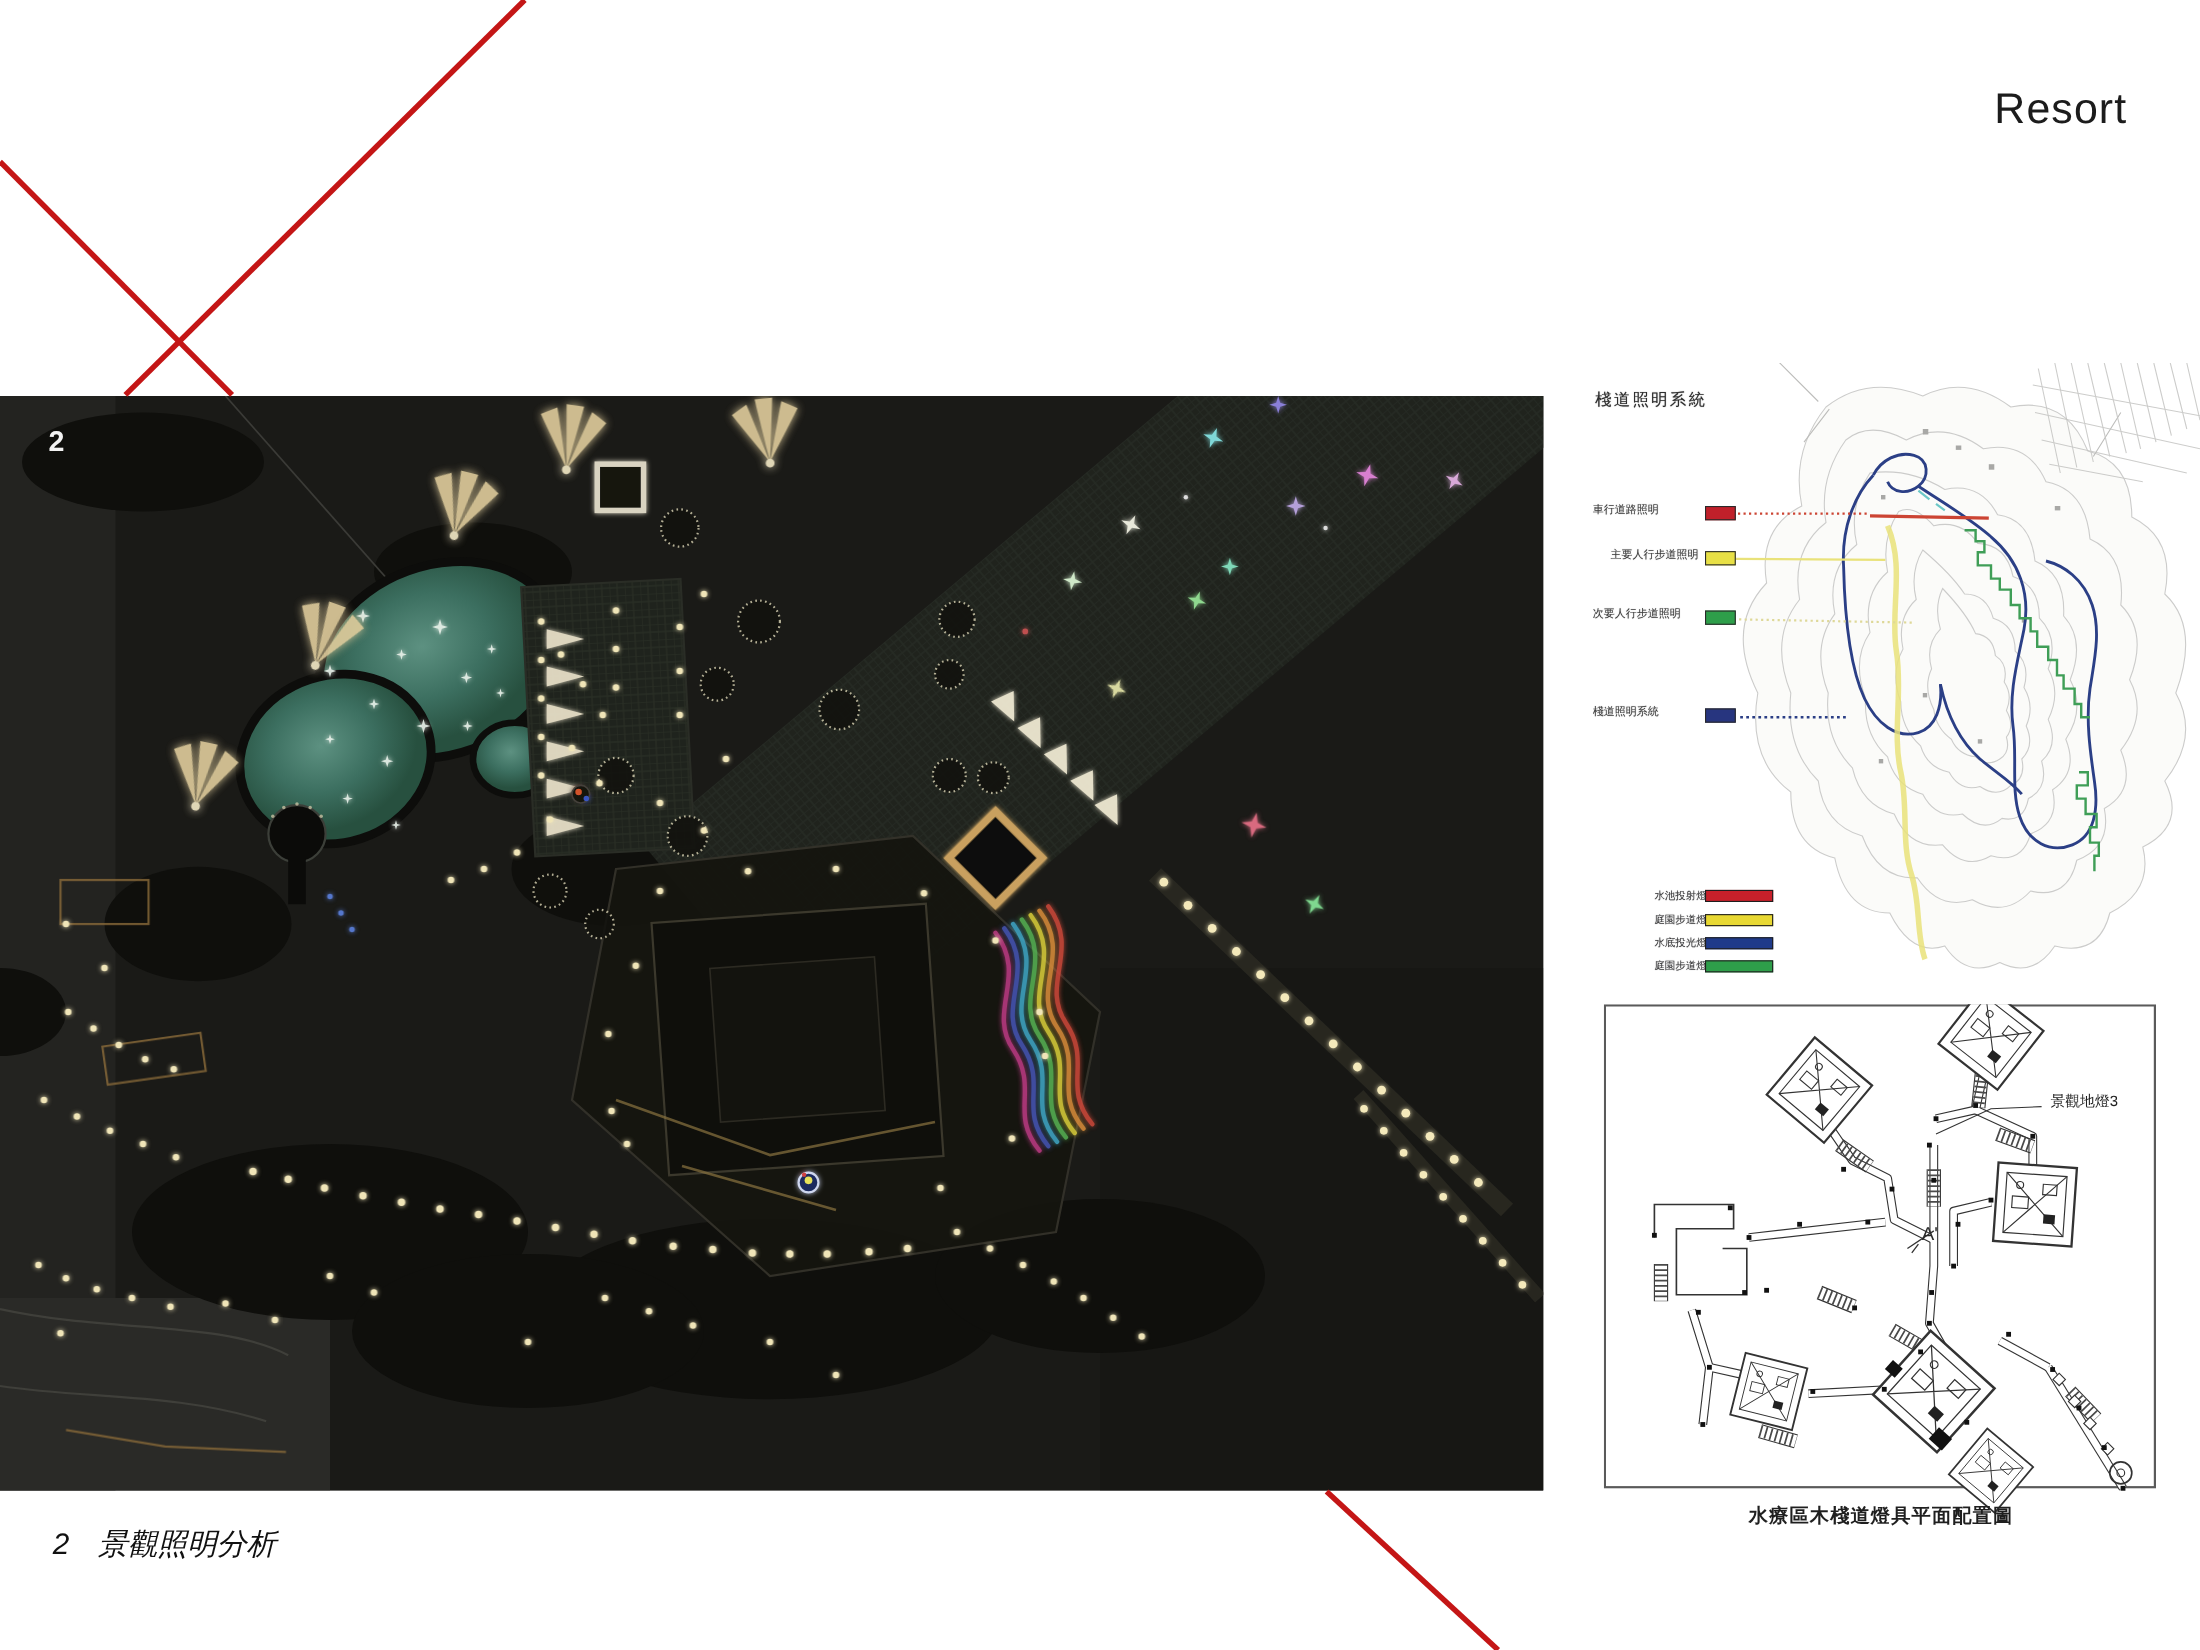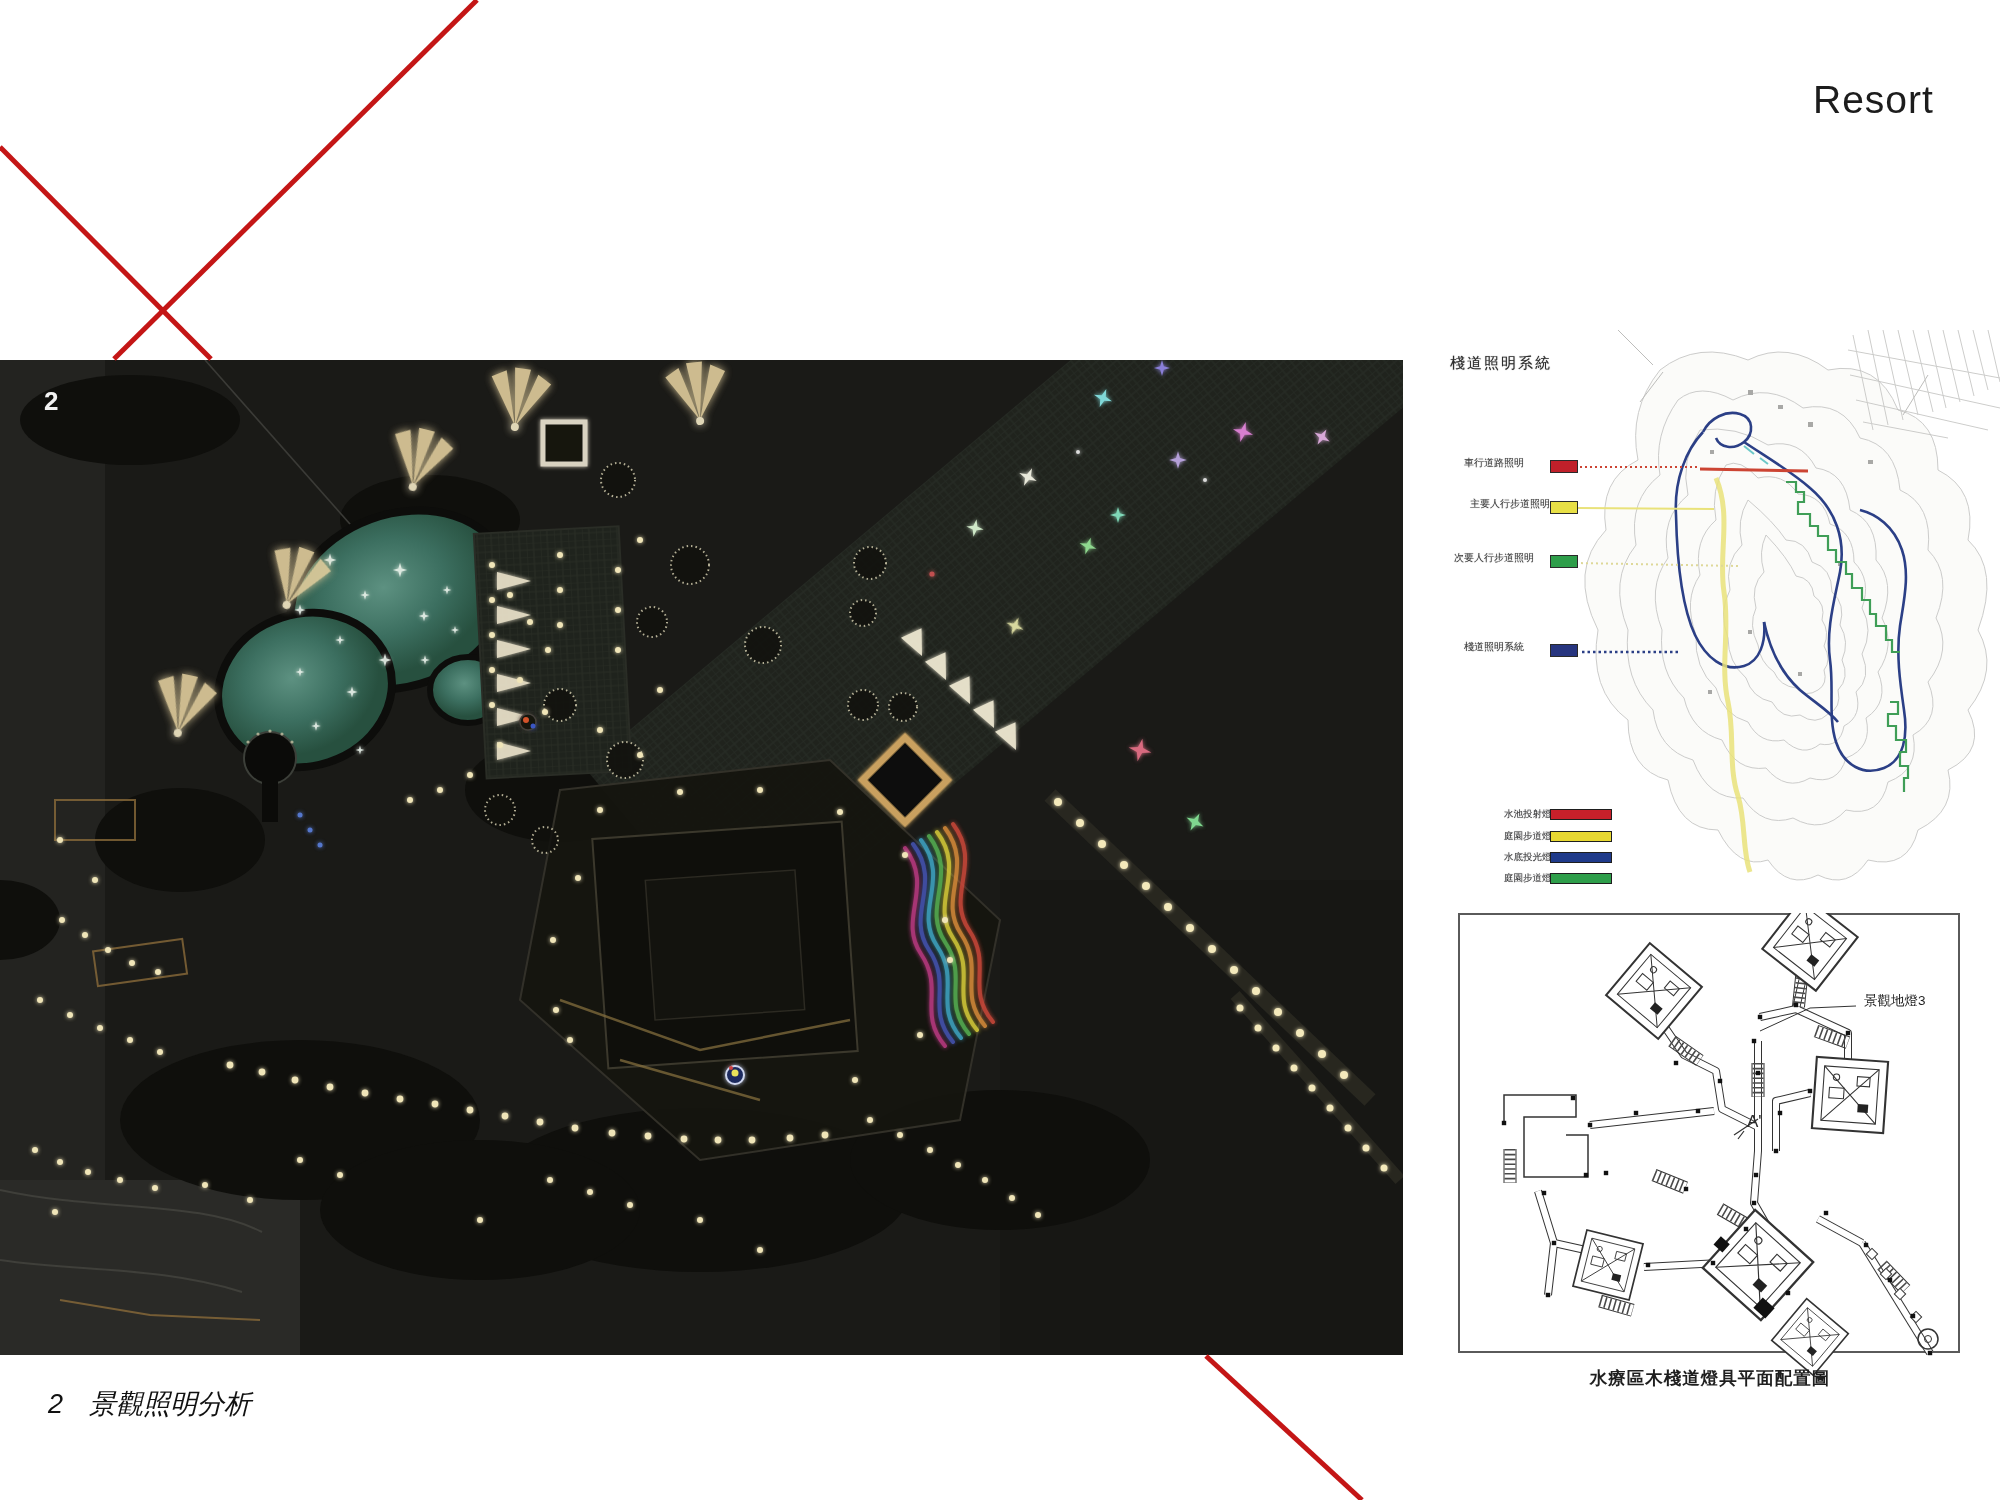--- a/index.html
+++ b/index.html
@@ -14,21 +14,21 @@
   .croplines{left:0;top:0;z-index:40;pointer-events:none;}
 
   
   .main-image{left:0;top:360px;width:1403px;height:995px;background:#191916;z-index:1;}
   .img-num{left:44px;top:26px;color:#f2f2f2;font-size:26px;font-weight:bold;z-index:5;}
 
   
   .diagram{left:1448px;top:330px;width:552px;height:580px;z-index:2;}
   .diagram-title{left:2px;top:24px;font-size:15px;font-weight:normal;color:#2e2e2e;
                  letter-spacing:2px;text-shadow:0 0 1px rgba(40,40,40,.5);}
-  .lg-row-label{font-size:10px;color:#3c3c3c;text-align:center;width:92px;
+  .lg-row-label{font-size:10px;color:#3c3c3c;text-align:left;width:92px;
                 text-shadow:0 0 1px rgba(60,60,60,.4);white-space:nowrap;overflow:hidden;}
   .lg-chip{width:26px;height:11px;border:1px solid #2a2a2a;}
   .chip-red{background:#c0202a;} .chip-yellow{background:#e8e046;}
   .chip-green{background:#2e9e4a;} .chip-blue{background:#27357f;}
   .ml-row{position:absolute;left:16px;height:14px;}
   .ml-label{position:absolute;left:0;top:0;font-size:9.5px;color:#38383a;width:78px;
             text-shadow:0 0 1px rgba(60,60,60,.4);white-space:nowrap;margin-left:40px;}
   .ml-bar{position:absolute;left:86px;top:1px;width:60px;height:9px;border:1px solid #1e1e1e;}
   .bar-red{background:#c8202a;} .bar-yellow{background:#e8d832;}
   .bar-blue{background:#1f3a8a;} .bar-green{background:#2e9e4a;}

